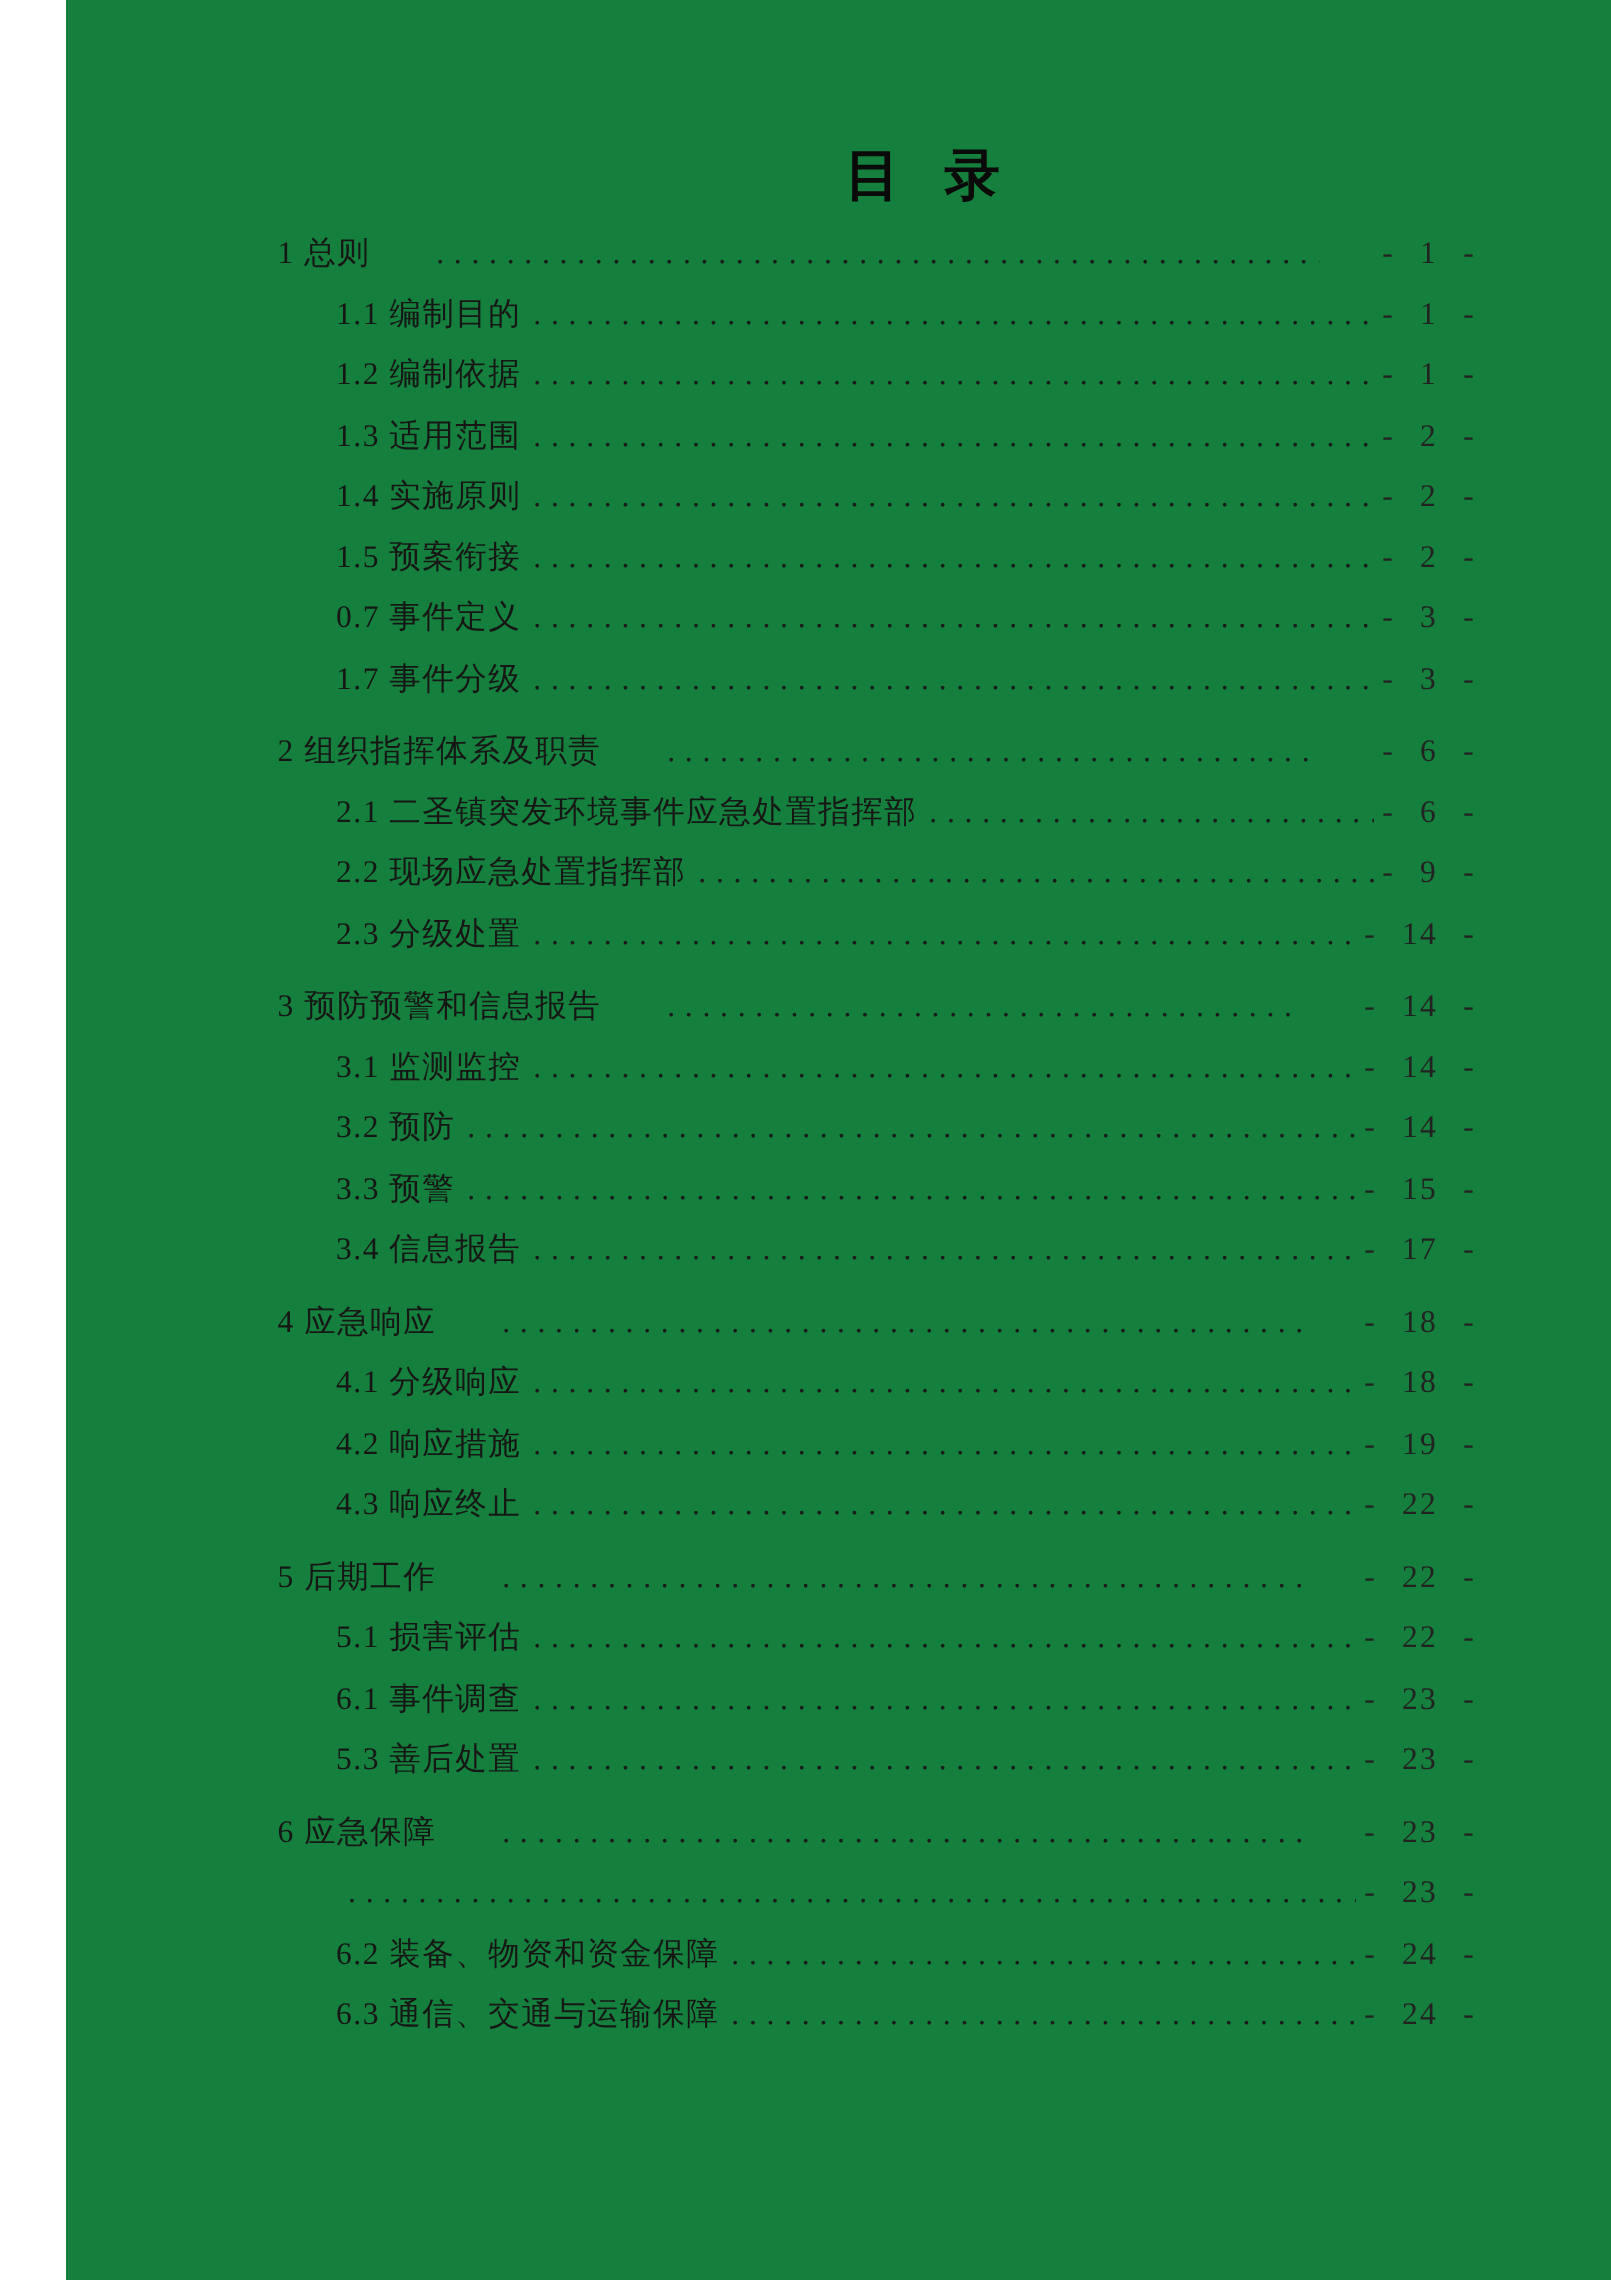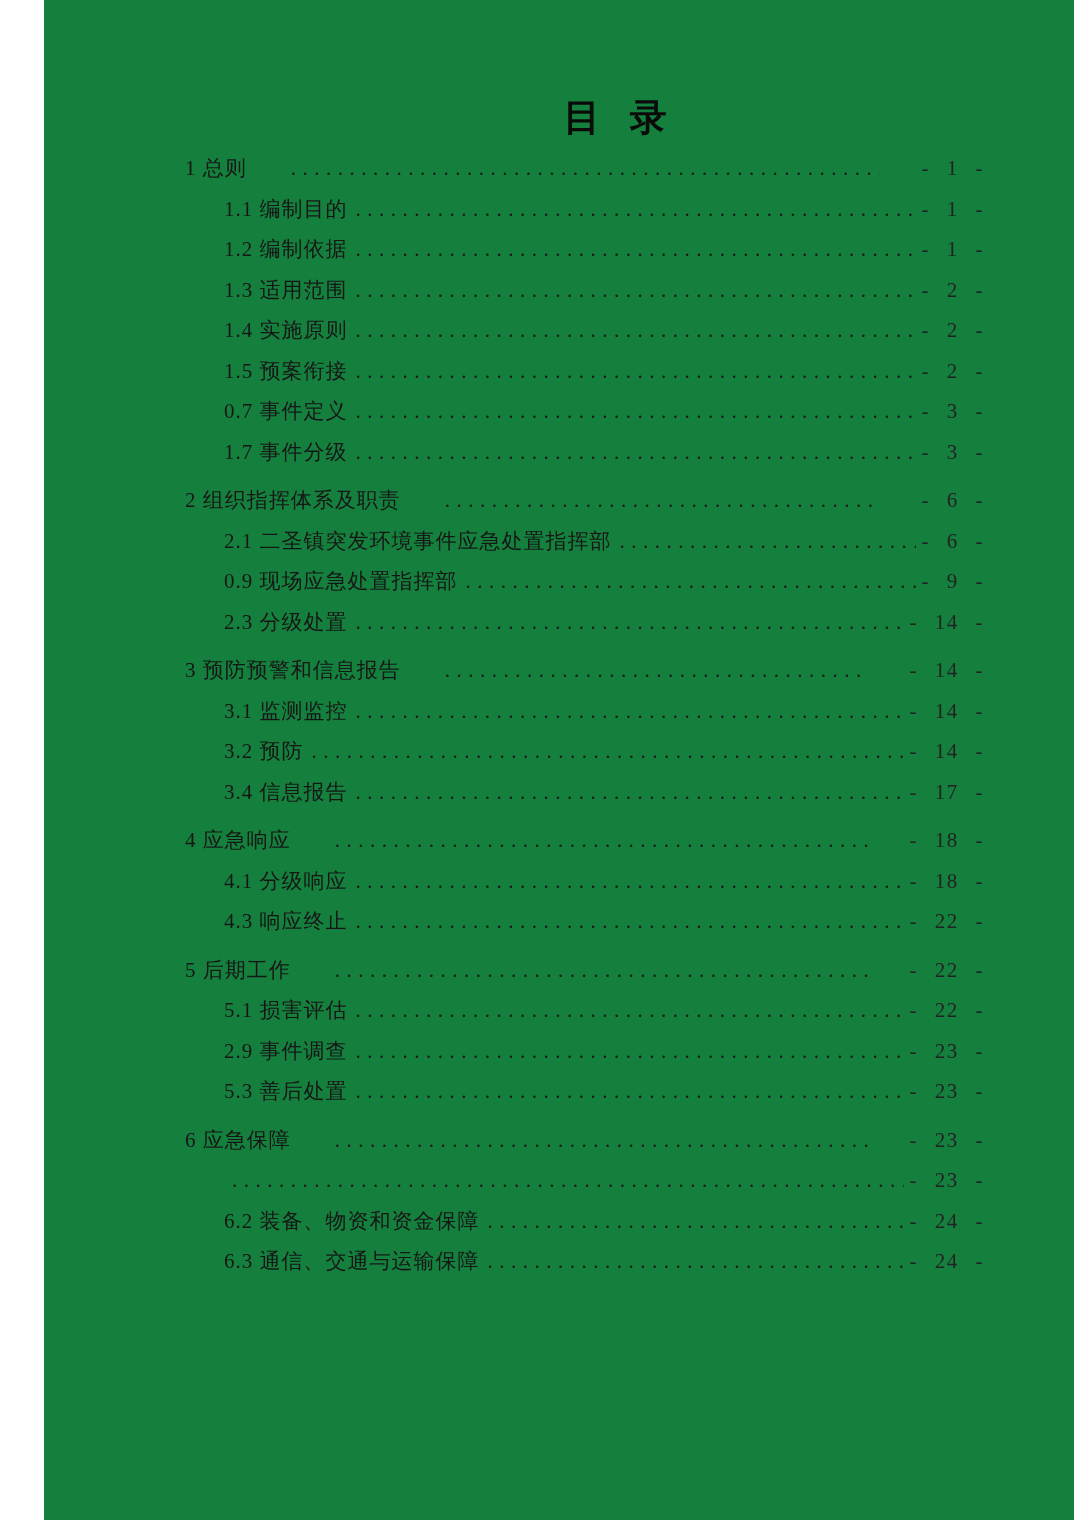--- a/index.html
+++ b/index.html
@@ -117,21 +117,21 @@
         <span class="toc-label">2 组织指挥体系及职责</span>
         <span class="toc-dots"></span>
         <span class="toc-page">- 6 -</span>
       </div>
       <div class="toc-row level2">
         <span class="toc-label">2.1 二圣镇突发环境事件应急处置指挥部</span>
         <span class="toc-dots"></span>
         <span class="toc-page">- 6 -</span>
       </div>
       <div class="toc-row level2">
-        <span class="toc-label">0.9 现场应急处置指挥部</span>
+        <span class="toc-label">2.2 现场应急处置指挥部</span>
         <span class="toc-dots"></span>
         <span class="toc-page">- 9 -</span>
       </div>
       <div class="toc-row level2">
         <span class="toc-label">2.3 分级处置</span>
         <span class="toc-dots"></span>
         <span class="toc-page">- 14 -</span>
       </div>
       <div class="toc-row level1">
         <span class="toc-label">3 预防预警和信息报告</span>
@@ -142,51 +142,61 @@
         <span class="toc-label">3.1 监测监控</span>
         <span class="toc-dots"></span>
         <span class="toc-page">- 14 -</span>
       </div>
       <div class="toc-row level2">
         <span class="toc-label">3.2 预防</span>
         <span class="toc-dots"></span>
         <span class="toc-page">- 14 -</span>
       </div>
       <div class="toc-row level2">
+        <span class="toc-label">3.3 预警</span>
+        <span class="toc-dots"></span>
+        <span class="toc-page">- 15 -</span>
+      </div>
+      <div class="toc-row level2">
         <span class="toc-label">3.4 信息报告</span>
         <span class="toc-dots"></span>
         <span class="toc-page">- 17 -</span>
       </div>
       <div class="toc-row level1">
         <span class="toc-label">4 应急响应</span>
         <span class="toc-dots"></span>
         <span class="toc-page">- 18 -</span>
       </div>
       <div class="toc-row level2">
         <span class="toc-label">4.1 分级响应</span>
         <span class="toc-dots"></span>
         <span class="toc-page">- 18 -</span>
       </div>
       <div class="toc-row level2">
+        <span class="toc-label">4.2 响应措施</span>
+        <span class="toc-dots"></span>
+        <span class="toc-page">- 19 -</span>
+      </div>
+      <div class="toc-row level2">
         <span class="toc-label">4.3 响应终止</span>
         <span class="toc-dots"></span>
         <span class="toc-page">- 22 -</span>
       </div>
       <div class="toc-row level1">
         <span class="toc-label">5 后期工作</span>
         <span class="toc-dots"></span>
         <span class="toc-page">- 22 -</span>
       </div>
       <div class="toc-row level2">
         <span class="toc-label">5.1 损害评估</span>
         <span class="toc-dots"></span>
         <span class="toc-page">- 22 -</span>
       </div>
       <div class="toc-row level2">
-        <span class="toc-label">2.9 事件调查</span>
+        <span class="toc-label">6.1 事件调查</span>
         <span class="toc-dots"></span>
         <span class="toc-page">- 23 -</span>
       </div>
       <div class="toc-row level2">
         <span class="toc-label">5.3 善后处置</span>
         <span class="toc-dots"></span>
         <span class="toc-page">- 23 -</span>
       </div>
       <div class="toc-row level1">
         <span class="toc-label">6 应急保障</span>

